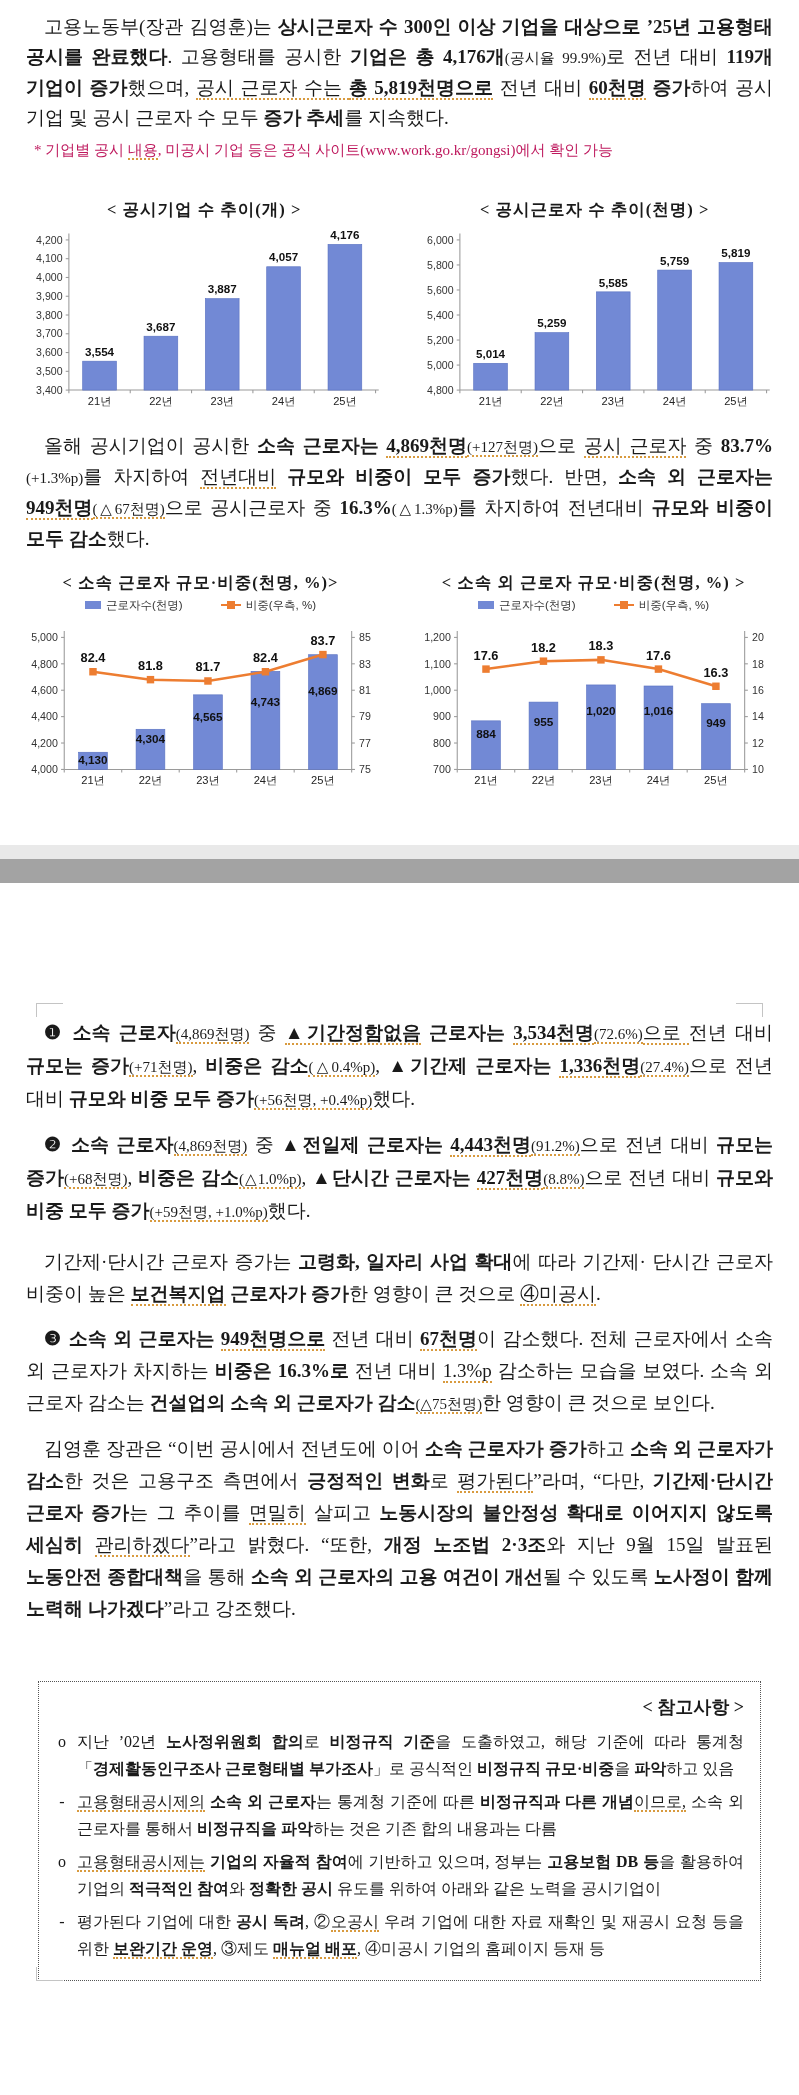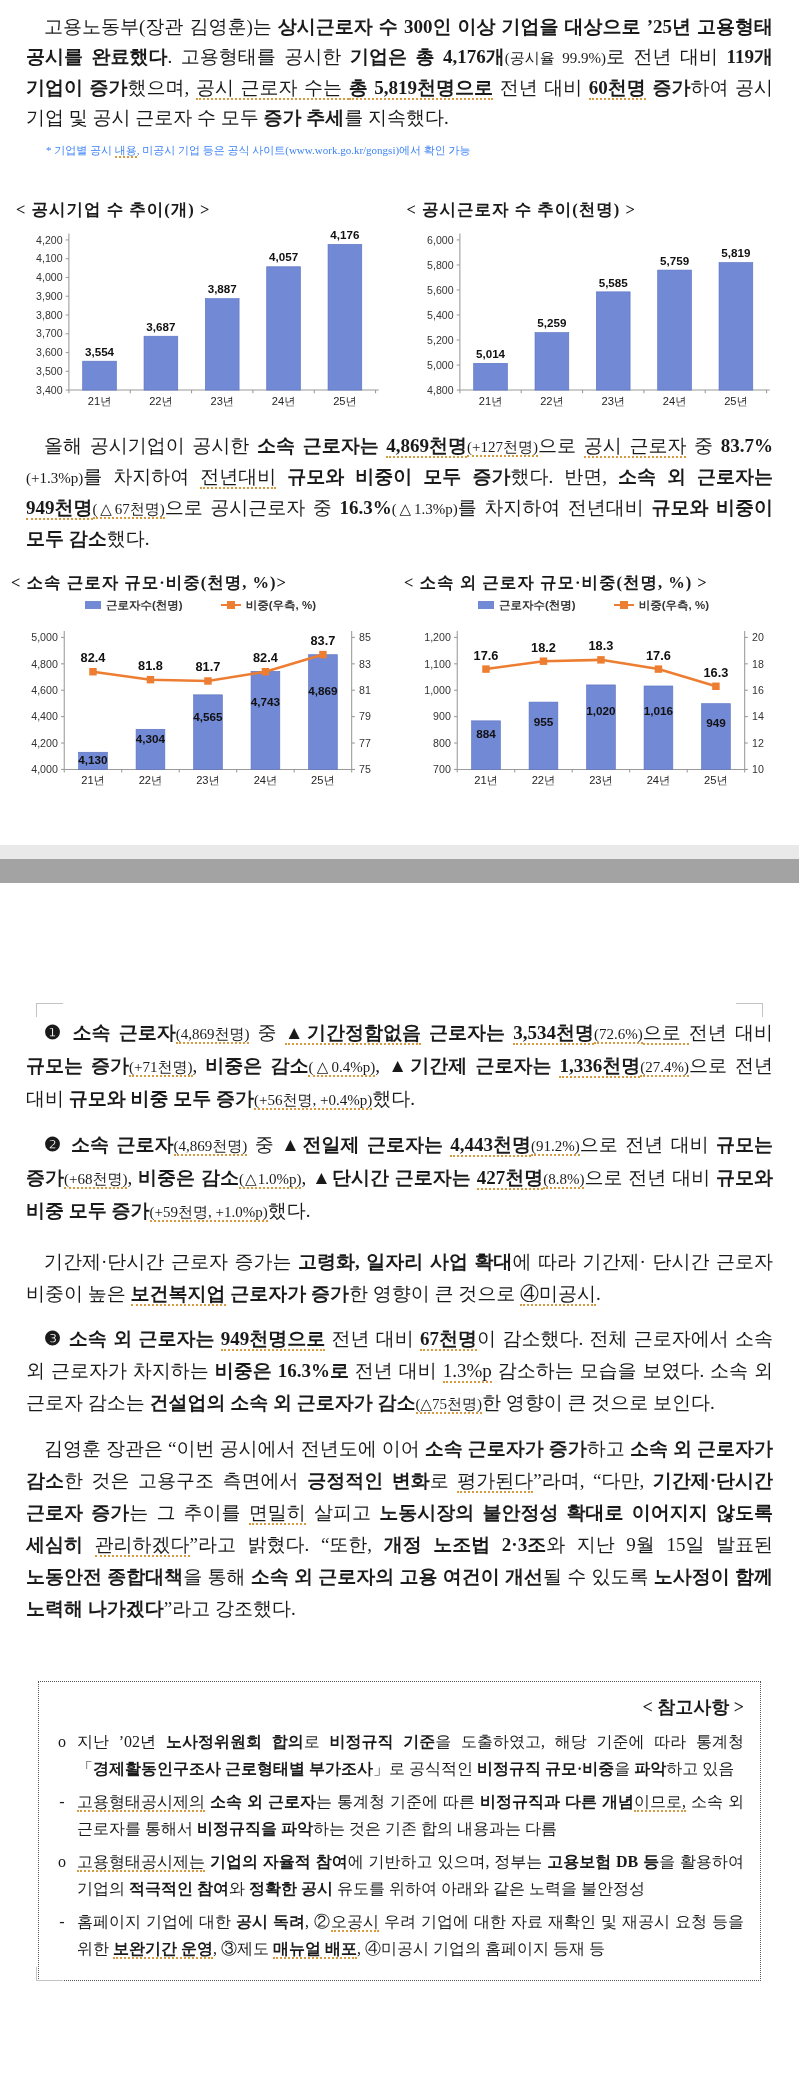--- a/index.html
+++ b/index.html
@@ -3,28 +3,28 @@
 <meta charset="utf-8">
 <style>
   html,body{margin:0;padding:0;background:#fff;}
   body{width:799px;font-family:"Liberation Serif","DejaVu Serif",serif;color:#1a1a1a;}
   .content{padding:0 26px;}
   .para{font-size:19px;line-height:30px;text-align:justify;text-indent:18px;margin:0;word-break:keep-all;}
   .pg2 .para{line-height:32px;}
   .b{font-weight:bold;}
   .u{border-bottom:2px dotted #d89a3e;padding-bottom:0px;}
   .sm{font-size:15px;}
-  .footnote{font-size:11px;line-height:22px;margin:6px 0 0 20px;color:#3b82f6;}
+  .footnote{font-size:15px;line-height:22px;margin:6px 0 0 8px;color:#be185d;}
   .mt12{margin-top:12px;} .mt18{margin-top:18px;} .mt30{margin-top:13px;}
   .charts-row{display:flex;gap:14px;padding:0 16px;margin-top:36px;}
   .charts-row.second{margin-top:16px;padding-left:11px;}
   .chart{flex:1;min-width:0;}
-  .ctitle{text-align:left;font-weight:bold;font-size:16.5px;line-height:26px;letter-spacing:1px;white-space:nowrap;}
+  .ctitle{text-align:center;font-weight:bold;font-size:16.5px;line-height:26px;letter-spacing:1px;white-space:nowrap;}
   .legend{display:flex;justify-content:center;align-items:center;gap:38px;height:18px;
-          font-family:"Liberation Sans","DejaVu Sans",sans-serif;font-size:11.5px;font-weight:bold;color:#333;}
+          font-family:"Liberation Sans","DejaVu Sans",sans-serif;font-size:11.5px;font-weight:normal;color:#333;}
   .legend .sw-bar{display:inline-block;width:16px;height:8px;background:#7289d5;margin-right:5px;}
   .legend .sw-line{display:inline-block;position:relative;width:20px;height:8px;margin-right:5px;}
   .legend .sw-line:before{content:"";position:absolute;left:0;right:0;top:3px;height:2px;background:#ed7d31;}
   .legend .sw-line:after{content:"";position:absolute;left:6px;top:0;width:8px;height:8px;background:#ed7d31;}
   .csvg{width:100%;height:auto;display:block;font-family:"Liberation Sans","DejaVu Sans",sans-serif;}
   .spacer1{height:52px;} .spacer2{height:120px;}
   .pgbreak{height:38px;background:linear-gradient(#e9e9e9 0 38%,#a3a3a3 38% 100%);}
   .pg2{position:relative;padding-top:14px;}
   .cmark{position:absolute;width:26px;height:13px;border-color:#c4c4c4;border-style:solid;border-width:0;}
   .cmark.tl{left:36px;top:0;border-top-width:1px;border-left-width:1px;}
@@ -306,22 +306,22 @@
         <div class="box-item">
           <span class="mk">o</span>
           <span class="tx"><span>지난 ’02년 </span><span class="b">노사정위원회 합의</span><span>로 </span><span class="b">비정규직 기준</span><span>을 도출하였고, 해당 기준에 따라 통계청 「</span><span class="b">경제활동인구조사 근로형태별 부가조사</span><span>」로 공식적인 </span><span class="b">비정규직 규모·비중</span><span>을 </span><span class="b">파악</span><span>하고 있음</span></span>
         </div>
         <div class="box-item">
           <span class="mk">-</span>
           <span class="tx"><span class="u">고용형태공시제의</span><span> </span><span class="b">소속 외 근로자</span><span>는 통계청 기준에 따른 </span><span class="b">비정규직과 다른 개념</span><span class="u">이므로,</span><span> 소속 외 근로자를 통해서 </span><span class="b">비정규직을 파악</span><span>하는 것은 기존 합의 내용과는 다름</span></span>
         </div>
         <div class="box-item">
           <span class="mk">o</span>
-          <span class="tx"><span class="u">고용형태공시제는</span><span> </span><span class="b">기업의 자율적 참여</span><span>에 기반하고 있으며, 정부는 </span><span class="b">고용보험 DB 등</span><span>을 활용하여 기업의 </span><span class="b">적극적인 참여</span><span>와 </span><span class="b">정확한 공시</span><span> 유도를 위하여 아래와 같은 노력을 불안정성</span></span>
+          <span class="tx"><span class="u">고용형태공시제는</span><span> </span><span class="b">기업의 자율적 참여</span><span>에 기반하고 있으며, 정부는 </span><span class="b">고용보험 DB 등</span><span>을 활용하여 기업의 </span><span class="b">적극적인 참여</span><span>와 </span><span class="b">정확한 공시</span><span> 유도를 위하여 아래와 같은 노력을 공시기업이</span></span>
         </div>
         <div class="box-item">
           <span class="mk">-</span>
-          <span class="tx"><span>홈페이지 기업에 대한 </span><span class="b">공시 독려</span><span>, ②</span><span class="u">오공시</span><span> 우려 기업에 대한 자료 재확인 및 재공시 요청 등을 위한 </span><span class="b u">보완기간 운영</span><span>, ③제도 </span><span class="b u">매뉴얼 배포</span><span>, ④미공시 기업의 홈페이지 등재 등</span></span>
+          <span class="tx"><span>평가된다 기업에 대한 </span><span class="b">공시 독려</span><span>, ②</span><span class="u">오공시</span><span> 우려 기업에 대한 자료 재확인 및 재공시 요청 등을 위한 </span><span class="b u">보완기간 운영</span><span>, ③제도 </span><span class="b u">매뉴얼 배포</span><span>, ④미공시 기업의 홈페이지 등재 등</span></span>
         </div>
       </div>
   </div>
   <div class="cmark bl"></div>
 </div>
 
 </body></html>

